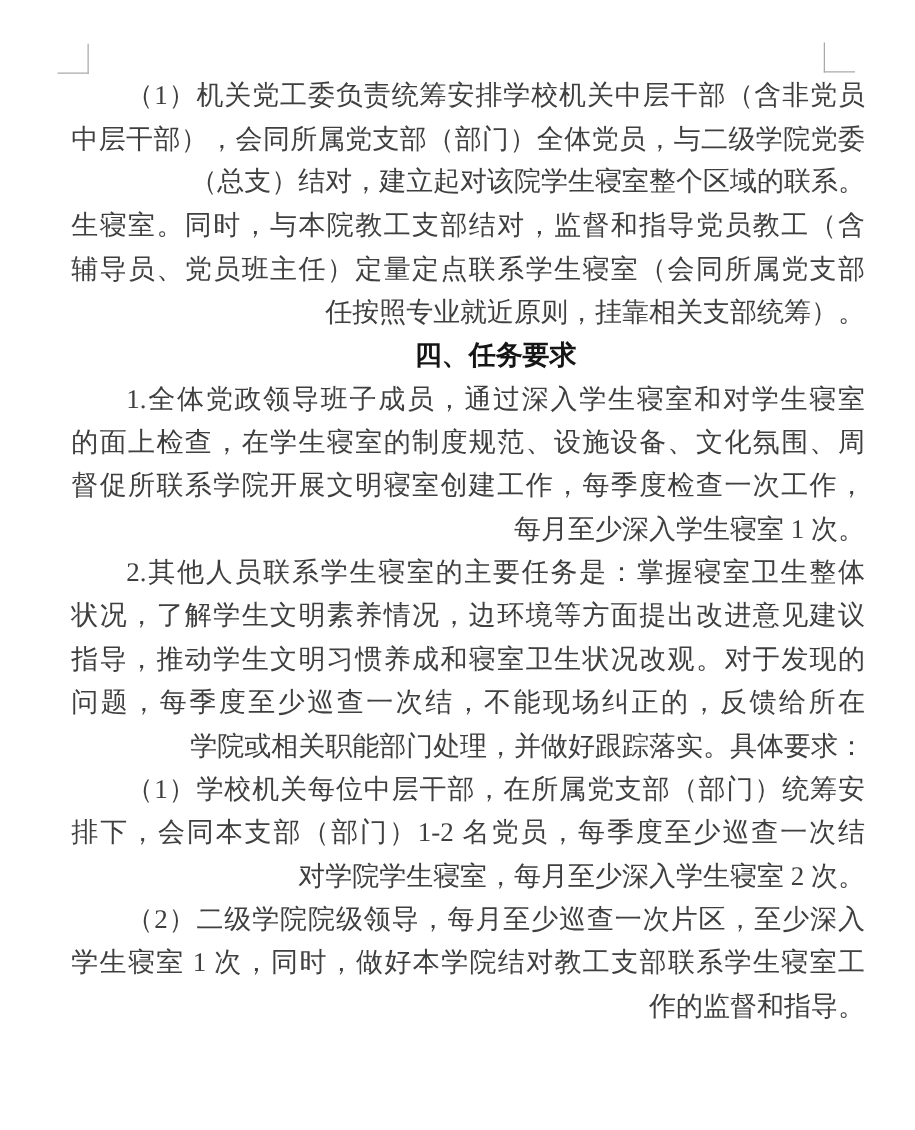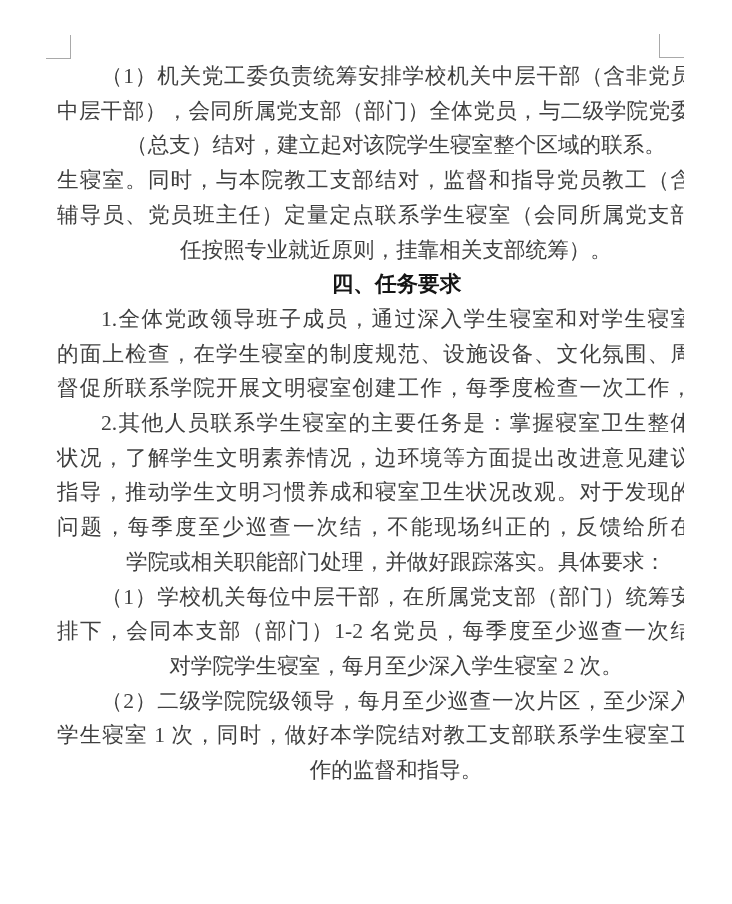--- a/index.html
+++ b/index.html
@@ -6,20 +6,21 @@
     margin: 0;
     padding: 0;
     background: #ffffff;
   }
   .page {
     position: relative;
     width: 684px;
     height: 904px;
     background: #ffffff;
     overflow: hidden;
+    padding-left: 48px;
   }
   
   .mark {
     position: absolute;
     width: 24px;
     height: 23px;
   }
   .mark-tl {
     left: 46px;
     top: 35px;
@@ -47,21 +48,21 @@
     white-space: nowrap;
   }
   
   .line.just {
     white-space: normal;
     text-align: justify;
     text-align-last: justify;
   }
   
   .line.end {
-    text-align: center;
+    text-align: right;
     margin-left: 43px;
   }
   
   .line.first {
     text-indent: 44px;
   }
   
   .line.heading {
     font-family: "Liberation Sans", sans-serif;
     font-weight: 700;
@@ -80,20 +81,21 @@
       <div class="line first just">（1）机关党工委负责统筹安排学校机关中层干部（含非党员</div>
       <div class="line cont just">中层干部），会同所属党支部（部门）全体党员，与二级学院党委</div>
       <div class="line cont end">（总支）结对，建立起对该院学生寝室整个区域的联系。</div>
       <div class="line cont just">生寝室。同时，与本院教工支部结对，监督和指导党员教工（含</div>
       <div class="line cont just">辅导员、党员班主任）定量定点联系学生寝室（会同所属党支部</div>
       <div class="line cont end">任按照专业就近原则，挂靠相关支部统筹）。</div>
       <div class="line heading">四、任务要求</div>
       <div class="line first just">1.全体党政领导班子成员，通过深入学生寝室和对学生寝室</div>
       <div class="line cont just">的面上检查，在学生寝室的制度规范、设施设备、文化氛围、周</div>
       <div class="line cont just">督促所联系学院开展文明寝室创建工作，每季度检查一次工作，</div>
+      <div class="line cont end">每月至少深入学生寝室 1 次。</div>
       <div class="line first just">2.其他人员联系学生寝室的主要任务是：掌握寝室卫生整体</div>
       <div class="line cont just">状况，了解学生文明素养情况，边环境等方面提出改进意见建议</div>
       <div class="line cont just">指导，推动学生文明习惯养成和寝室卫生状况改观。对于发现的</div>
       <div class="line cont just">问题，每季度至少巡查一次结，不能现场纠正的，反馈给所在</div>
       <div class="line cont end">学院或相关职能部门处理，并做好跟踪落实。具体要求：</div>
       <div class="line first just">（1）学校机关每位中层干部，在所属党支部（部门）统筹安</div>
       <div class="line cont just">排下，会同本支部（部门）1-2 名党员，每季度至少巡查一次结</div>
       <div class="line cont end">对学院学生寝室，每月至少深入学生寝室 2 次。</div>
       <div class="line first just">（2）二级学院院级领导，每月至少巡查一次片区，至少深入</div>
       <div class="line cont just">学生寝室 1 次，同时，做好本学院结对教工支部联系学生寝室工</div>

